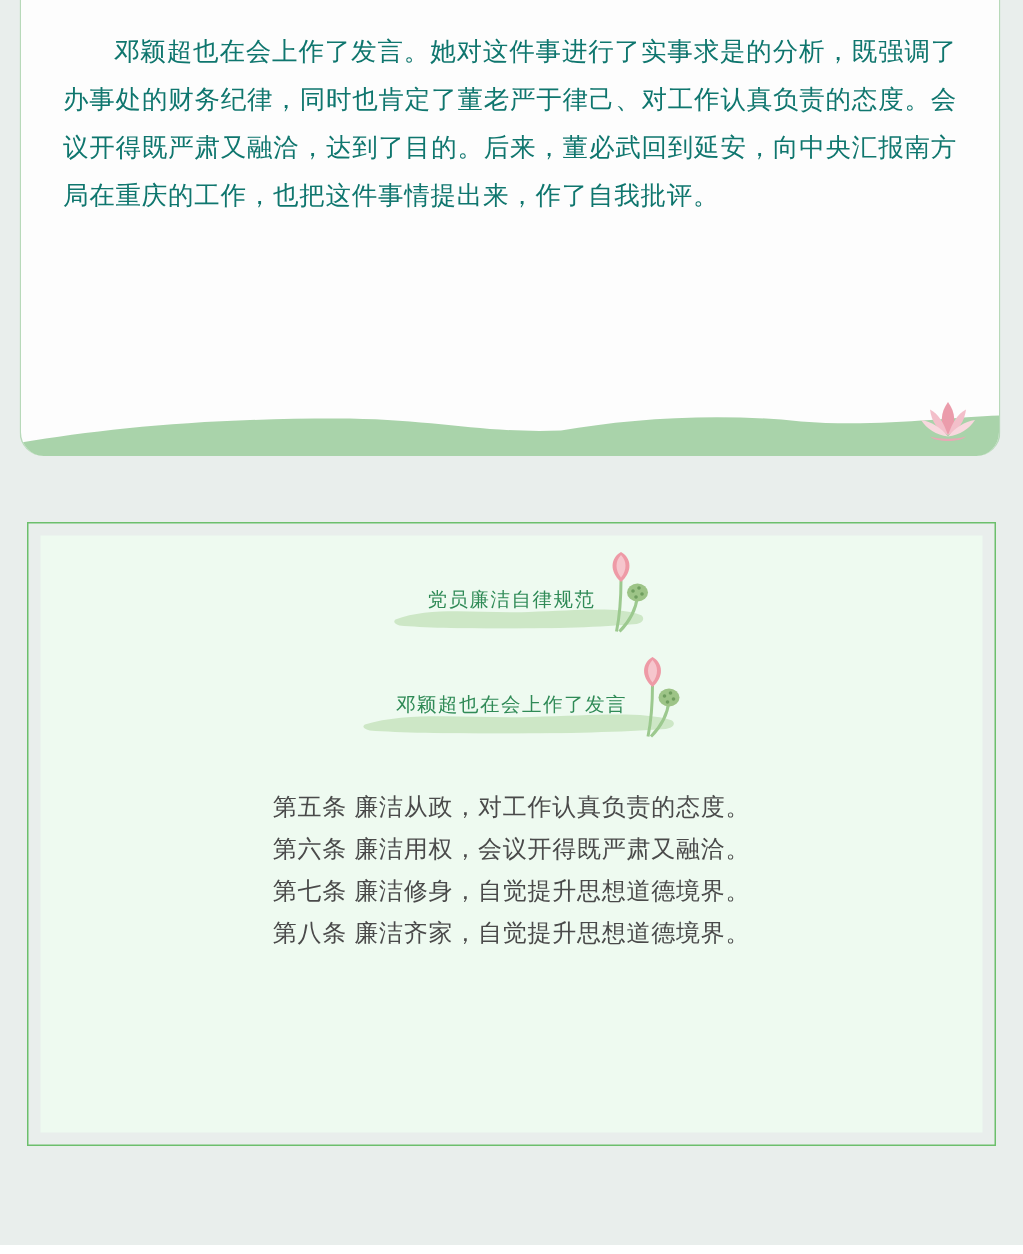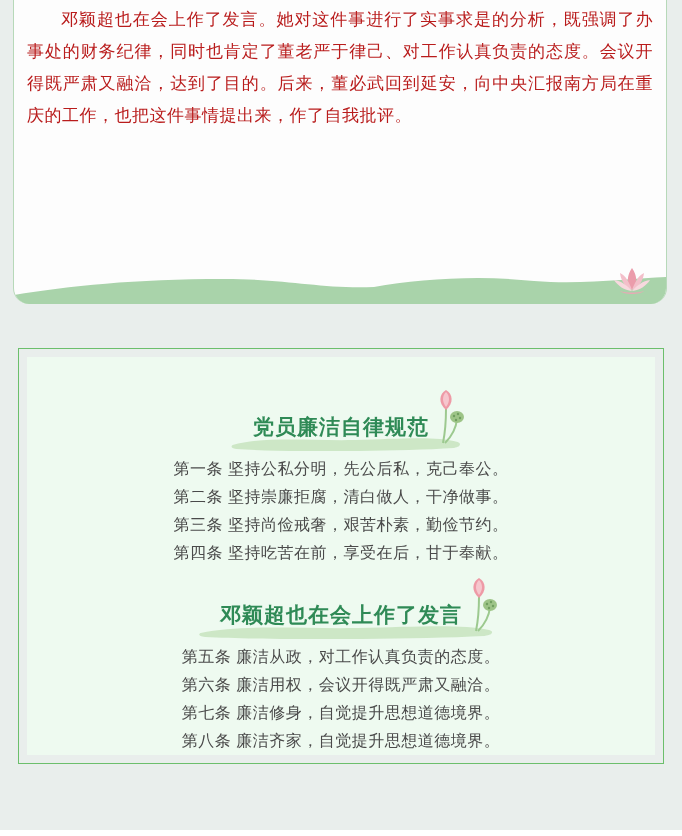--- a/index.html
+++ b/index.html
@@ -24,26 +24,26 @@
     border-bottom-left-radius:16px;
     border-bottom-right-radius:16px;
     overflow:hidden;
     box-sizing:border-box;
   }
   .story-text{
     position:relative;z-index:2;
     padding:4px 13px 0 13px;
   }
   .story-text p{
-    margin:0;
+    margin:15px;
     text-indent:2em;
     font-size:17px;
     line-height:32px;
     letter-spacing:0.5px;
-    color:#b91c1c;
+    color:#0f766e;
     text-align:justify;
   }
   .grass{
     position:absolute;left:0;bottom:0;z-index:1;
     width:654px;height:34px;display:block;
   }
   .divider-lotus{
     position:absolute;right:12px;bottom:6px;z-index:3;
     width:44px;height:34px;
   }
@@ -62,23 +62,22 @@
     padding-top:34px;
     text-align:center;
   }
   .rule-heading-row{
     position:relative;
     height:58px;
   }
   .rule-heading{
     position:relative;
     display:inline-block;
-    margin-top:22px;
-    font-size:21px;
-    font-weight:bold;
+    font-size:13px;
+    font-weight:normal;
     letter-spacing:1px;
     color:#2f8a56;
     z-index:2;
   }
   .rule-heading .swoosh{
     position:absolute;left:-24px;bottom:-10px;
     width:calc(100% + 58px);height:18px;
     z-index:-1;
   }
   .rule-heading .heading-flower{
@@ -137,26 +136,20 @@
             <path d="M15,3 C11,7 11,13 15,18 C19,13 19,7 15,3 Z" fill="#f6c6cd"></path>
             <ellipse cx="26" cy="28" rx="7" ry="6" fill="#9dc487"></ellipse>
             <circle cx="23" cy="27" r="1.2" fill="#6f9e5f"></circle>
             <circle cx="27" cy="25" r="1.2" fill="#6f9e5f"></circle>
             <circle cx="29" cy="29" r="1.2" fill="#6f9e5f"></circle>
             <circle cx="25" cy="31" r="1.2" fill="#6f9e5f"></circle>
           </svg>
         </span>
       </div>
 
-      <ul class="rule-list">
-        <li>第一条 坚持公私分明，先公后私，克己奉公。</li>
-        <li>第二条 坚持崇廉拒腐，清白做人，干净做事。</li>
-        <li>第三条 坚持尚俭戒奢，艰苦朴素，勤俭节约。</li>
-        <li>第四条 坚持吃苦在前，享受在后，甘于奉献。</li>
-      </ul>
 
       <div class="section-gap"></div>
 
       <div class="rule-heading-row">
         <span class="rule-heading">
           <span>邓颖超也在会上作了发言</span>
           <svg class="swoosh" viewBox="0 0 260 18" preserveAspectRatio="none">
             <path d="M4,12 C40,3 90,8 140,7 C190,6 230,3 254,9 C258,10 258,14 250,15 C180,19 60,19 8,16 C2,15 2,13 4,12 Z" fill="#cde7c6"></path>
           </svg>
           <svg class="heading-flower" viewBox="0 0 34 56">

